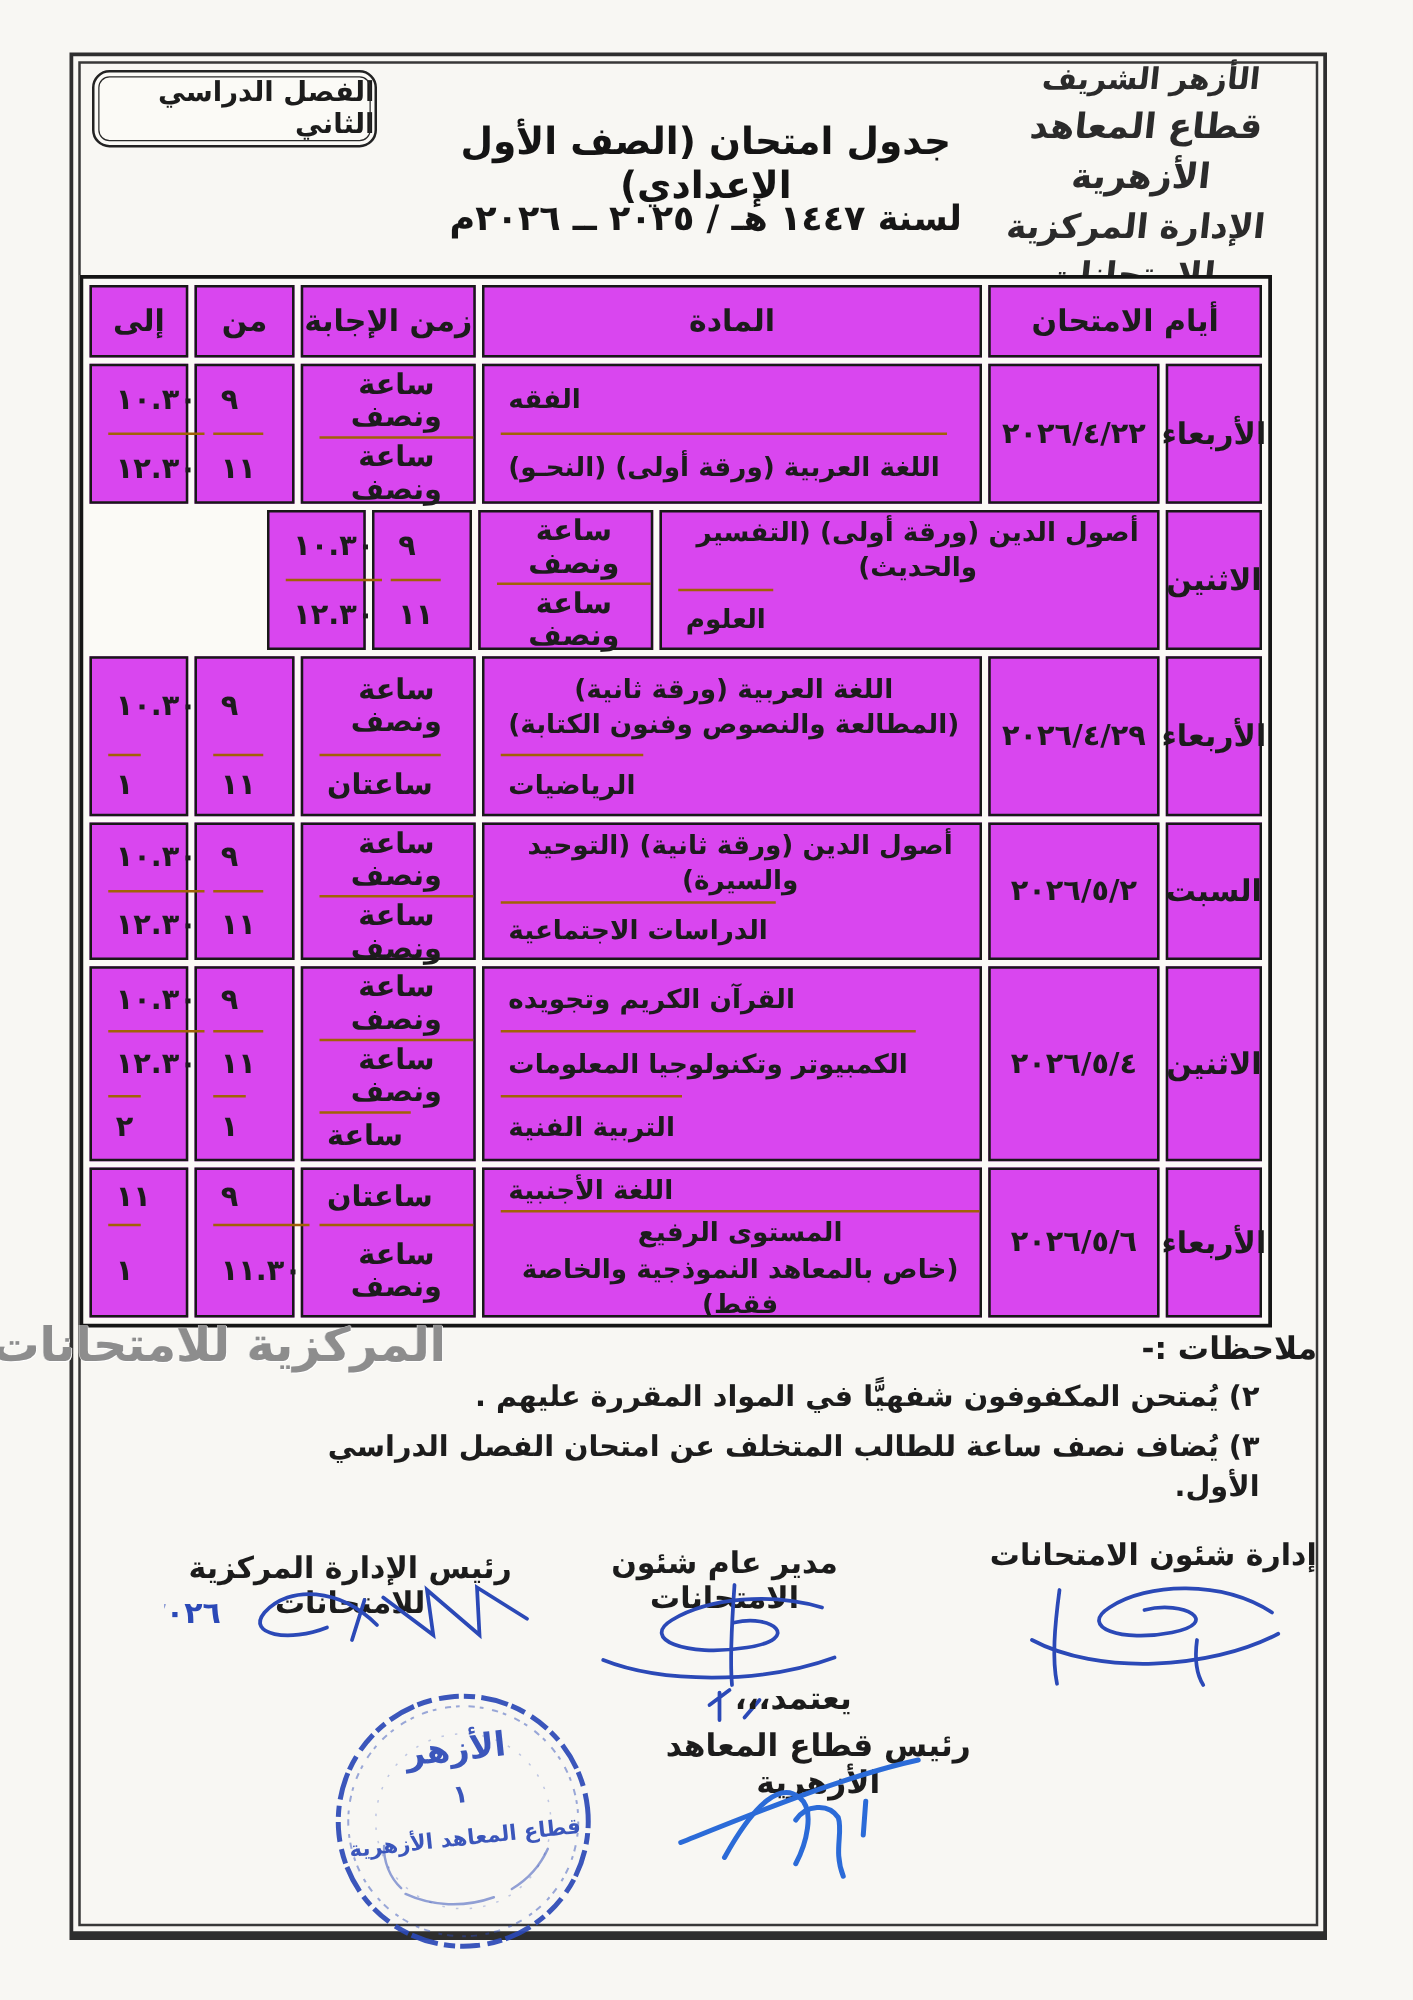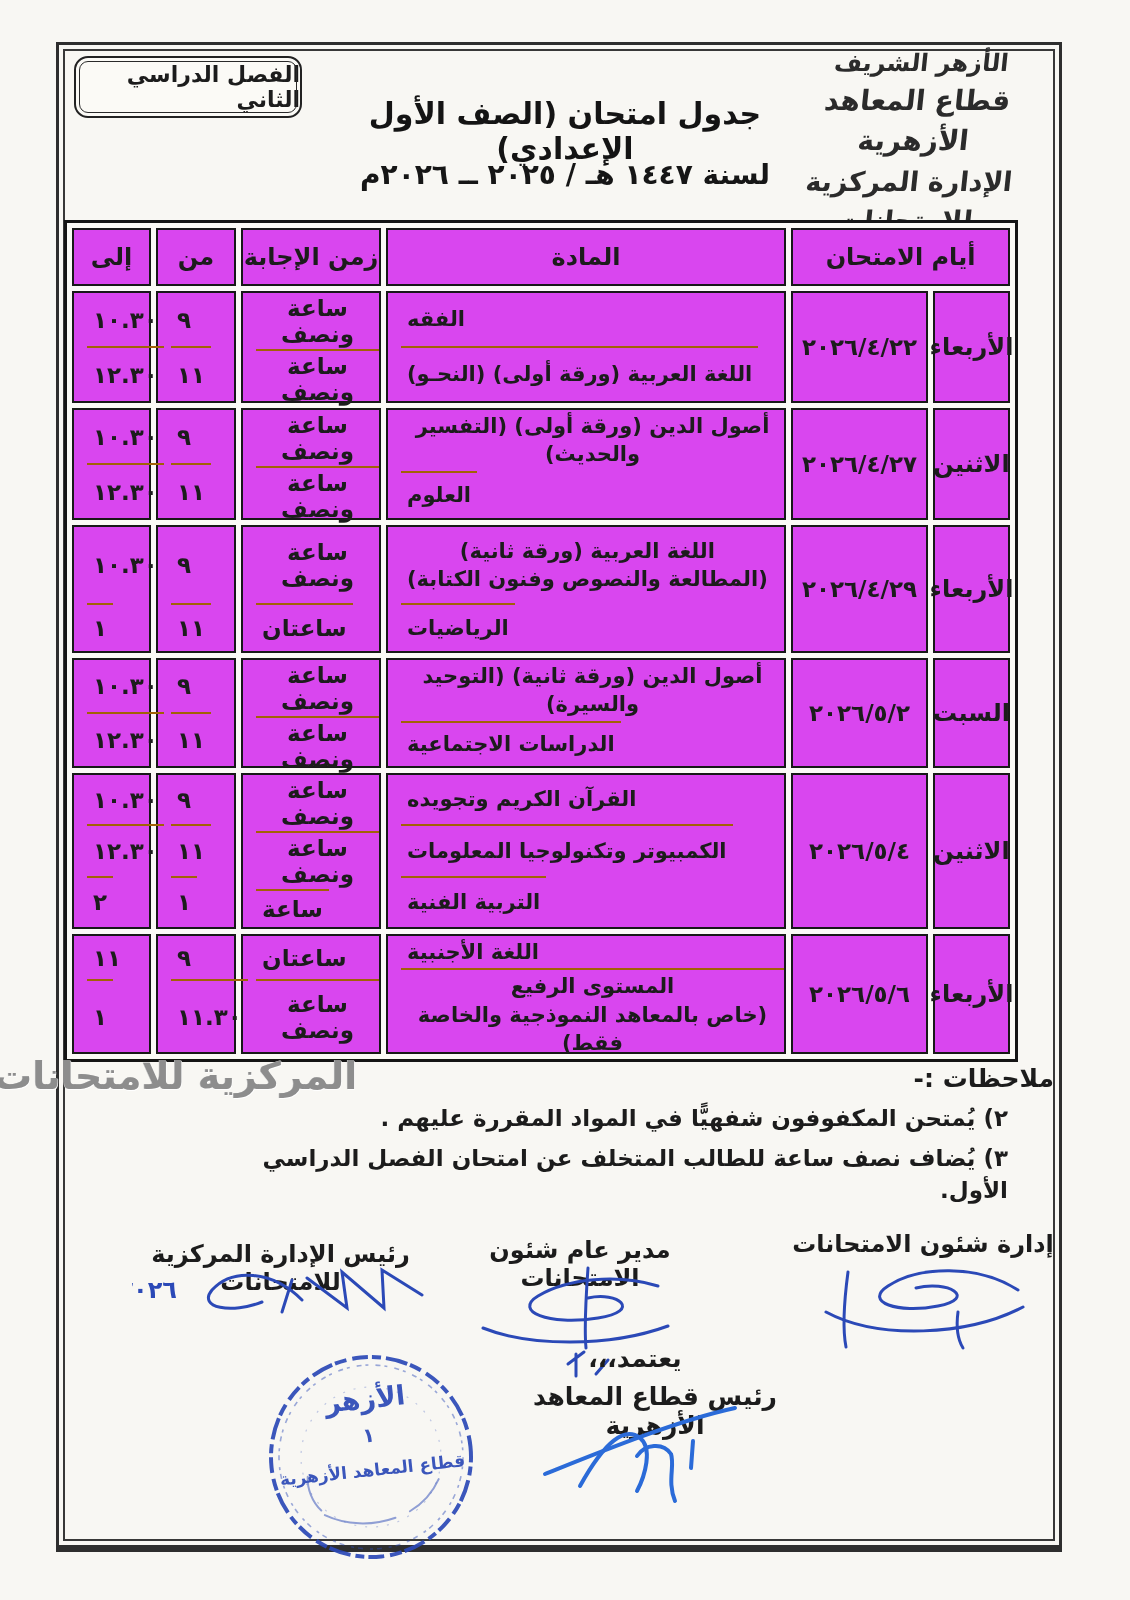--- a/index.html
+++ b/index.html
@@ -178,21 +178,20 @@
             <div class="cell">٩</div>
             <div class="cell">١١</div>
           </div>
           <div class="box colstack col-to">
             <div class="cell">١٠.٣٠</div>
             <div class="cell">١٢.٣٠</div>
           </div>
         </div>
         <div class="group">
           <div class="box col-day">الاثنين</div>
-          <div class="box col-date">٢٠٢٦/٤/٢٧</div>
           <div class="box colstack col-subject">
             <div class="cell subj">أصول الدين (ورقة أولى) (التفسير والحديث)</div>
             <div class="cell subj">العلوم</div>
           </div>
           <div class="box colstack col-duration">
             <div class="cell">ساعة ونصف</div>
             <div class="cell">ساعة ونصف</div>
           </div>
           <div class="box colstack col-from">
             <div class="cell">٩</div>

